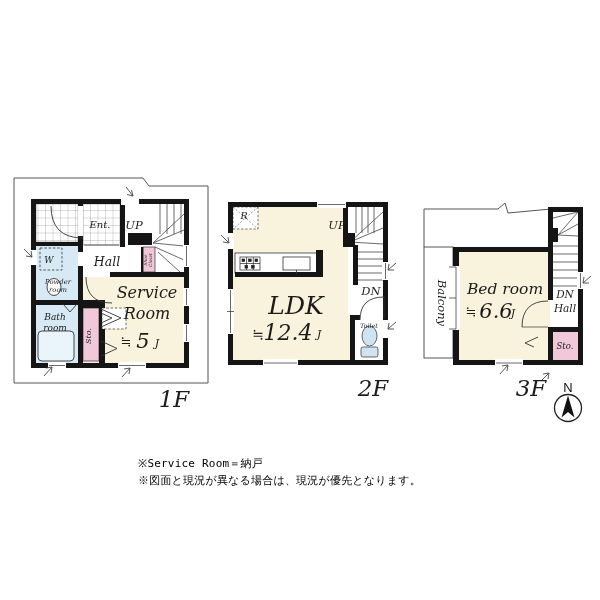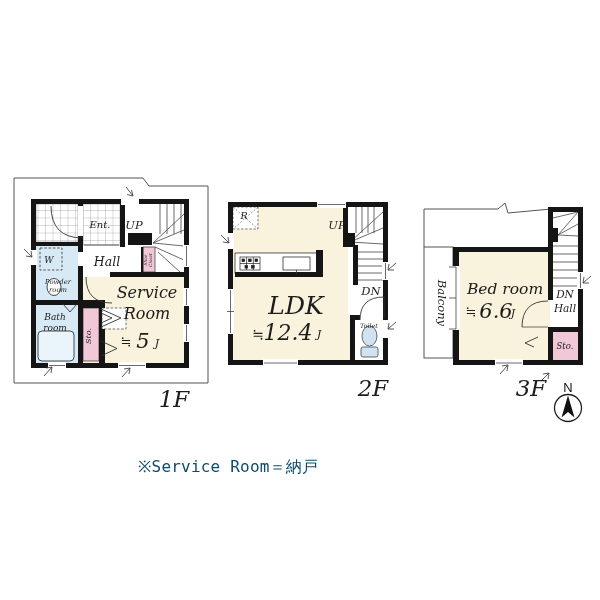--- a/index.html
+++ b/index.html
@@ -1,23 +1,23 @@
 <!DOCTYPE html>
 <html><head>
 <meta charset="utf-8">
 <style>
   html,body{margin:0;padding:0;background:#ffffff;}
   #stage{position:relative;width:600px;height:600px;background:#fff;overflow:hidden;
          font-family:"DejaVu Serif","Liberation Serif",serif;}
   svg{position:absolute;display:block;}
   .lbl{font-family:"DejaVu Serif","Liberation Serif",serif;font-style:italic;fill:#1c1c1c;}
   .sans{font-family:"Liberation Sans","DejaVu Sans",sans-serif;font-style:normal;fill:#111;}
-  .note{position:absolute;left:138px;color:#0c4a6e;
+  .note{position:absolute;left:138px;color:#000000;
         font-family:"DejaVu Sans Mono","Liberation Mono",monospace;
-        font-size:16px;letter-spacing:0.2px;white-space:nowrap;}
+        font-size:11px;letter-spacing:0.2px;white-space:nowrap;}
 </style>
 </head>
 <body>
 
 <div id="stage">
 
   <svg style="left:10px;top:165px" width="205" height="245" viewBox="10 165 205 245">
     <defs>
       <pattern id="tiles" width="7.5" height="7.5" patternUnits="userSpaceOnUse">
         <path d="M7.5,0 H0 V7.5" fill="none" stroke="#888" stroke-width="0.6"></path>
@@ -260,14 +260,15 @@
     <text class="lbl" x="496" y="318" font-size="21" text-anchor="middle">6.6</text>
     <text class="lbl" x="513" y="317" font-size="11" text-anchor="middle">J</text>
     <text class="lbl" x="565" y="298" font-size="10.5" text-anchor="middle">DN</text>
     <text class="lbl" x="565" y="312" font-size="10.5" text-anchor="middle">Hall</text>
     <text class="lbl" x="565" y="349" font-size="8.5" text-anchor="middle">Sto.</text>
     <text class="lbl" x="531" y="396" font-size="23" text-anchor="middle">3F</text>
     <text class="sans" x="568" y="392" font-size="13" text-anchor="middle">N</text>
   </svg>
 
   <div class="note" style="top:455px">※Service Room＝納戸</div>
+  <div class="note" style="top:473px">※図面と現況が異なる場合は、現況が優先となります。</div>
 
 </div>
 
 </body></html>

